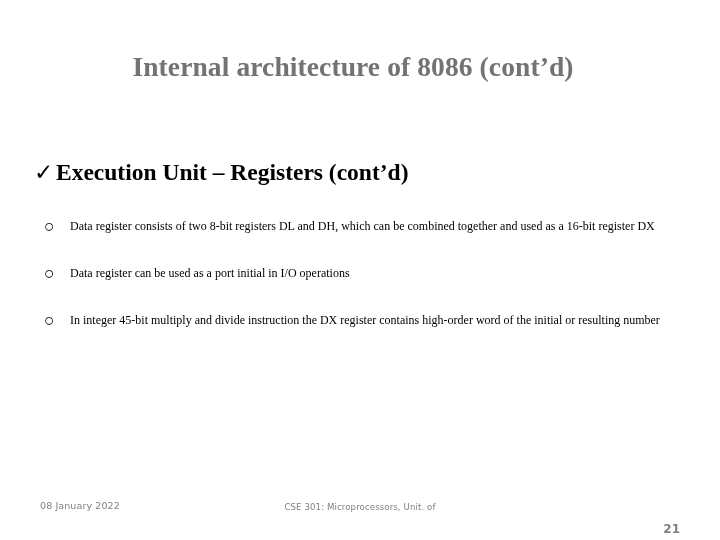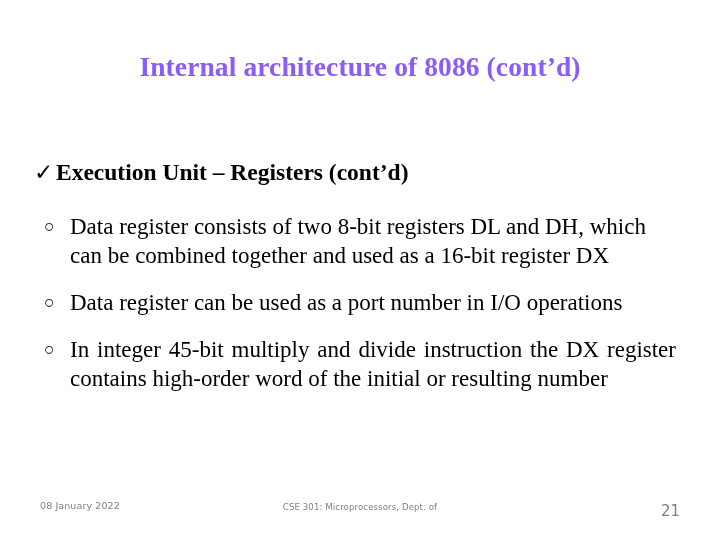--- a/index.html
+++ b/index.html
@@ -18,30 +18,30 @@
   .slide {
     position: relative;
     width: 720px;
     height: 540px;
     background: #ffffff;
   }
 
   
   .slide-title {
     position: absolute;
-    left: 40px;
+    left: 33px;
     top: 52px;
     width: 640px;
     text-align: center;
     font-family: "Liberation Serif", serif;
     font-weight: bold;
     font-size: 27.5px;
     line-height: 1.12;
     letter-spacing: 0.1px;
-    color: #8b5cf6;
+    color: #737373;
   }
 
   
   .subtitle-row {
     position: absolute;
     left: 34px;
     top: 131px;
     width: 650px;
     display: flex;
     align-items: baseline;
@@ -87,21 +87,21 @@
     width: 26px;
     font-family: "Liberation Serif", serif;
     font-size: 17.5px;
     line-height: 29px;
     color: #000000;
     text-align: left;
   }
   .bullet-text {
     flex: 1 1 auto;
     font-family: "Liberation Serif", serif;
-    font-size: 23px;
+    font-size: 12px;
     line-height: 29px;
     color: #000000;
   }
   .bullet-text.justified {
     text-align: justify;
     text-align-last: left;
   }
 
   
   .footer {
@@ -132,25 +132,26 @@
     line-height: 12.5px;
     color: #808080;
     letter-spacing: 0.1px;
   }
   .footer-center div {
     white-space: nowrap;
   }
   .footer-page {
     position: absolute;
     right: 40px;
-    top: 4px;
+    top: 24px;
     font-family: "DejaVu Sans", sans-serif;
-    font-size: 15px;
+    font-size: 12px;
     color: #808080;
     white-space: nowrap;
+    font-weight: bold;
   }
 </style>
 </head>
 <body>
 
 <div class="slide">
 
   <div class="slide-title">Internal architecture of 8086 (cont’d)</div>
 
   <div class="subtitle-row">
@@ -160,31 +161,31 @@
 
   <div class="body-list">
 
     <div class="bullet-row">
       <span class="bullet-marker">○</span>
       <span class="bullet-text">Data register consists of two 8-bit registers DL and DH, which can be combined together and used as a 16-bit register DX</span>
     </div>
 
     <div class="bullet-row">
       <span class="bullet-marker">○</span>
-      <span class="bullet-text">Data register can be used as a port number in I/O operations</span>
+      <span class="bullet-text">Data register can be used as a port initial in I/O operations</span>
     </div>
 
     <div class="bullet-row">
       <span class="bullet-marker">○</span>
       <span class="bullet-text justified">In integer 45-bit multiply and divide instruction the DX register contains high-order word of the initial or resulting number</span>
     </div>
 
   </div>
 
   <div class="footer">
     <div class="footer-date">08 January 2022</div>
     <div class="footer-center">
-      <div>CSE 301: Microprocessors, Dept. of</div>
+      <div>CSE 301: Microprocessors, Unit. of</div>
     </div>
     <div class="footer-page">21</div>
   </div>
 
 </div>
 
 </body></html>

